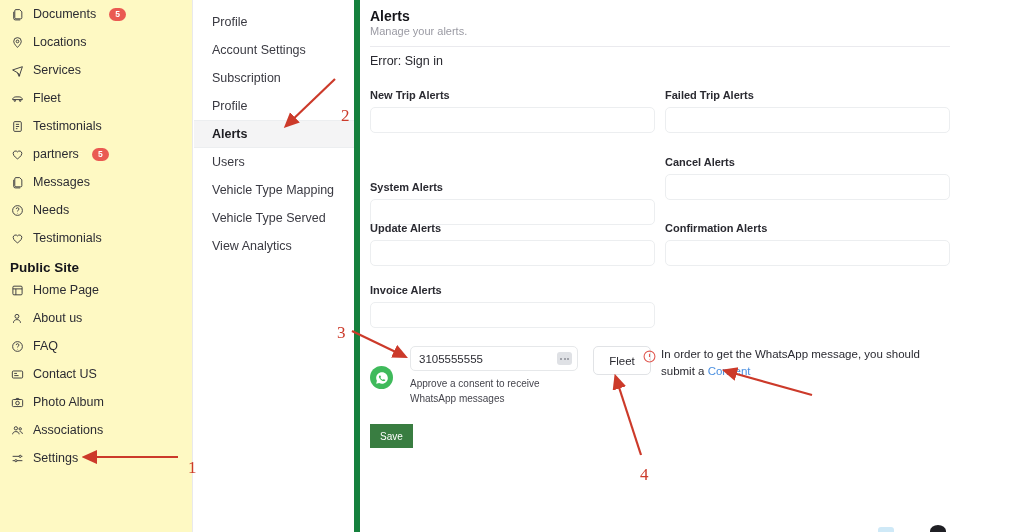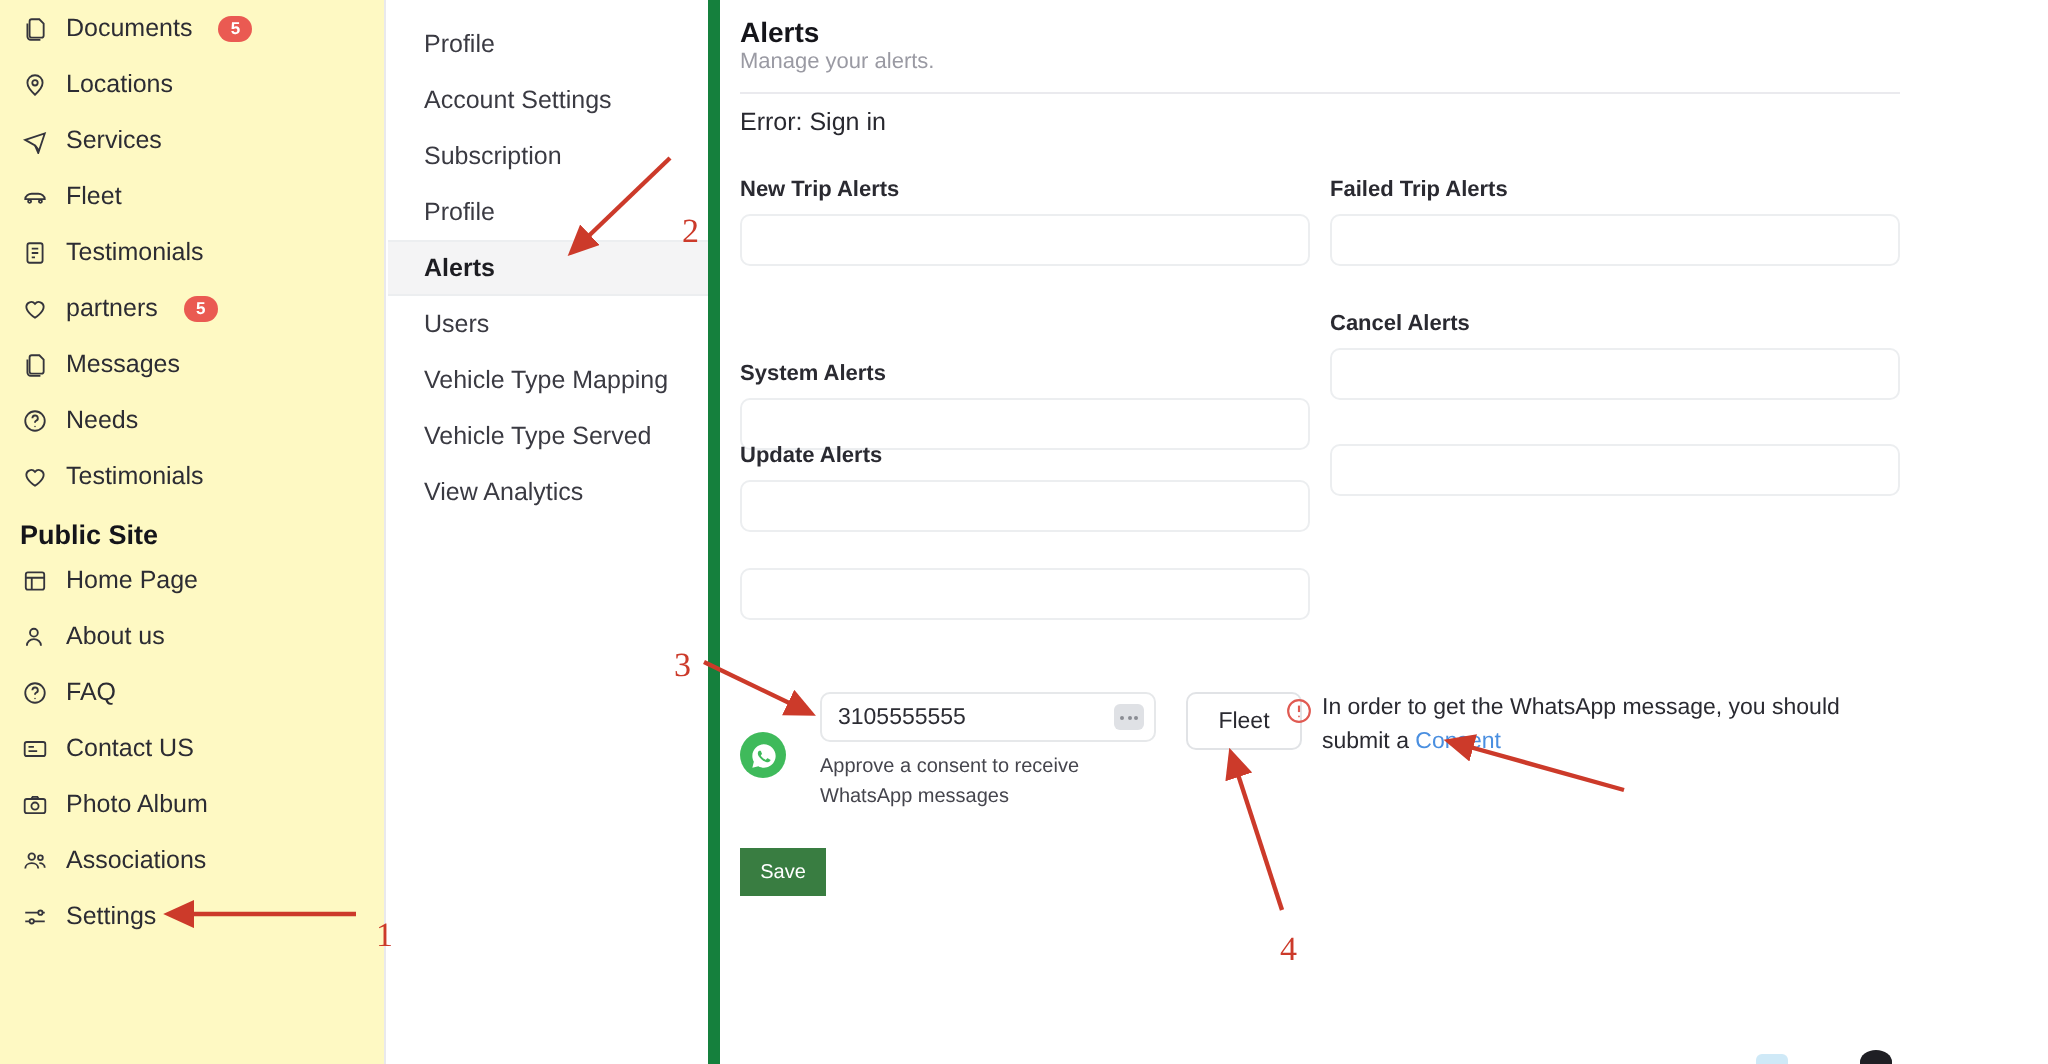--- a/index.html
+++ b/index.html
@@ -390,22 +390,22 @@
     <div id="page-sub">Manage your alerts.</div>
     <div id="hr-top"></div>
     <div id="error-line">Error: Sign in</div>
 
     <div id="fields-host">
         <div class="field" style="left: 9px; top: 89px;"><div class="field-label">New Trip Alerts</div><input type="text" class="field-input" placeholder="" style=""></div>
         <div class="field" style="left: 304px; top: 89px;"><div class="field-label">Failed Trip Alerts</div><input type="text" class="field-input" placeholder="" style=""></div>
         <div class="field" style="left: 9px; top: 156px; margin-top: 25px;"><div class="field-label">System Alerts</div><input type="text" class="field-input" placeholder="" style=""></div>
         <div class="field" style="left: 304px; top: 156px;"><div class="field-label">Cancel Alerts</div><input type="text" class="field-input" placeholder="" style=""></div>
         <div class="field" style="left: 9px; top: 222px;"><div class="field-label">Update Alerts</div><input type="text" class="field-input" placeholder="" style=""></div>
-        <div class="field" style="left: 304px; top: 222px;"><input type="text" class="field-input" placeholder="" style=""></div>
-        <div class="field" style="left: 9px; top: 284px;"><input type="text" class="field-input" placeholder="" style=""></div>
+        <div class="field" style="left: 304px; top: 222px;"><div class="field-label">Confirmation Alerts</div><input type="text" class="field-input" placeholder="" style=""></div>
+        <div class="field" style="left: 9px; top: 284px;"><div class="field-label">Invoice Alerts</div><input type="text" class="field-input" placeholder="" style=""></div>
       </div>
 
     <div id="wa-row">
 
       <div id="wa-icon">
         <svg width="14" height="14" viewBox="0 0 24 24" fill="#ffffff">
           <path d="M12 2C6.5 2 2 6.5 2 12c0 1.8.5 3.5 1.3 4.9L2 22l5.2-1.3C8.6 21.5 10.3 22 12 22c5.5 0 10-4.5 10-10S17.5 2 12 2zm5.3 14.1c-.2.6-1.3 1.2-1.8 1.2-.5.1-1 .1-1.7-.1-.4-.1-.9-.3-1.5-.6-2.7-1.2-4.4-3.9-4.6-4.1-.1-.2-1-1.4-1-2.6 0-1.2.6-1.8.9-2.1.2-.2.5-.3.7-.3h.5c.2 0 .4 0 .6.5s.7 1.8.8 1.9c.1.1.1.3 0 .4-.1.2-.1.3-.3.5l-.4.4c-.1.1-.3.3-.1.6.2.3.7 1.2 1.6 2 1.1.9 1.9 1.2 2.2 1.4.3.1.4.1.6-.1l.8-1c.2-.2.4-.2.6-.1l1.8.9c.2.1.4.2.5.3.1.1.1.4-.1 1z"></path>
         </svg>
       </div>
 

